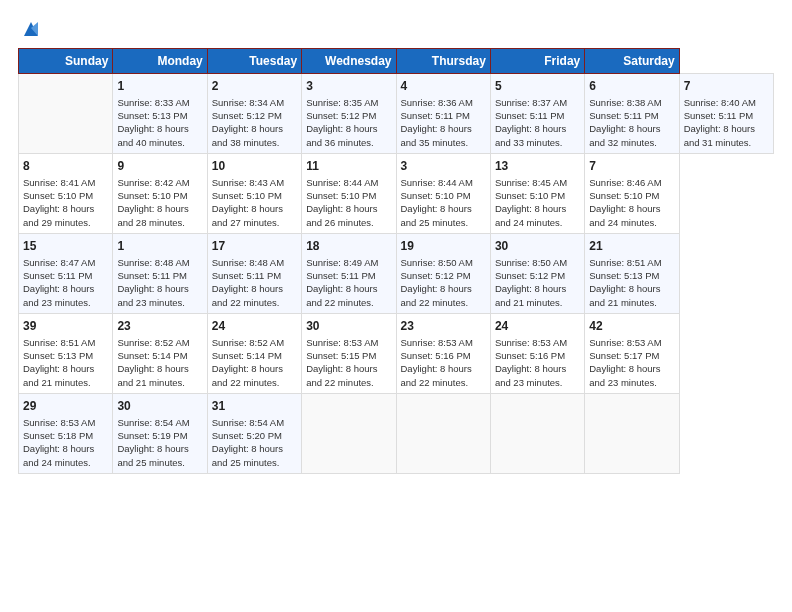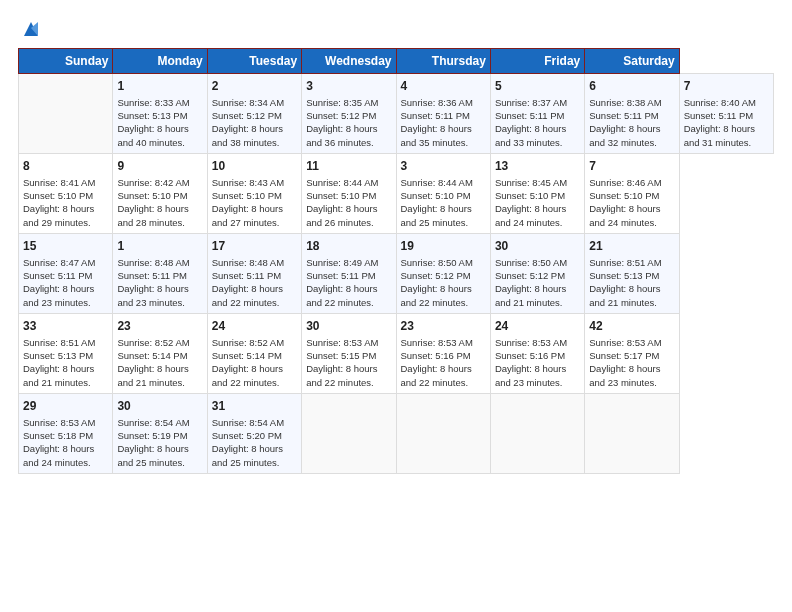--- a/index.html
+++ b/index.html
@@ -155,21 +155,21 @@
         <tr>
           <td><span class="day-num">15</span>Sunrise: 8:47 AM<br>Sunset: 5:11 PM<br>Daylight: 8 hours and 23 minutes.</td>
           <td><span class="day-num">1</span>Sunrise: 8:48 AM<br>Sunset: 5:11 PM<br>Daylight: 8 hours and 23 minutes.</td>
           <td><span class="day-num">17</span>Sunrise: 8:48 AM<br>Sunset: 5:11 PM<br>Daylight: 8 hours and 22 minutes.</td>
           <td><span class="day-num">18</span>Sunrise: 8:49 AM<br>Sunset: 5:11 PM<br>Daylight: 8 hours and 22 minutes.</td>
           <td><span class="day-num">19</span>Sunrise: 8:50 AM<br>Sunset: 5:12 PM<br>Daylight: 8 hours and 22 minutes.</td>
           <td><span class="day-num">30</span>Sunrise: 8:50 AM<br>Sunset: 5:12 PM<br>Daylight: 8 hours and 21 minutes.</td>
           <td><span class="day-num">21</span>Sunrise: 8:51 AM<br>Sunset: 5:13 PM<br>Daylight: 8 hours and 21 minutes.</td>
         </tr>
         <tr>
-          <td><span class="day-num">33</span>Sunrise: 8:51 AM<br>Sunset: 5:13 PM<br>Daylight: 8 hours and 21 minutes.</td>
+          <td><span class="day-num">39</span>Sunrise: 8:51 AM<br>Sunset: 5:13 PM<br>Daylight: 8 hours and 21 minutes.</td>
           <td><span class="day-num">23</span>Sunrise: 8:52 AM<br>Sunset: 5:14 PM<br>Daylight: 8 hours and 21 minutes.</td>
           <td><span class="day-num">24</span>Sunrise: 8:52 AM<br>Sunset: 5:14 PM<br>Daylight: 8 hours and 22 minutes.</td>
           <td><span class="day-num">30</span>Sunrise: 8:53 AM<br>Sunset: 5:15 PM<br>Daylight: 8 hours and 22 minutes.</td>
           <td><span class="day-num">23</span>Sunrise: 8:53 AM<br>Sunset: 5:16 PM<br>Daylight: 8 hours and 22 minutes.</td>
           <td><span class="day-num">24</span>Sunrise: 8:53 AM<br>Sunset: 5:16 PM<br>Daylight: 8 hours and 23 minutes.</td>
           <td><span class="day-num">42</span>Sunrise: 8:53 AM<br>Sunset: 5:17 PM<br>Daylight: 8 hours and 23 minutes.</td>
         </tr>
         <tr>
           <td><span class="day-num">29</span>Sunrise: 8:53 AM<br>Sunset: 5:18 PM<br>Daylight: 8 hours and 24 minutes.</td>
           <td><span class="day-num">30</span>Sunrise: 8:54 AM<br>Sunset: 5:19 PM<br>Daylight: 8 hours and 25 minutes.</td>

